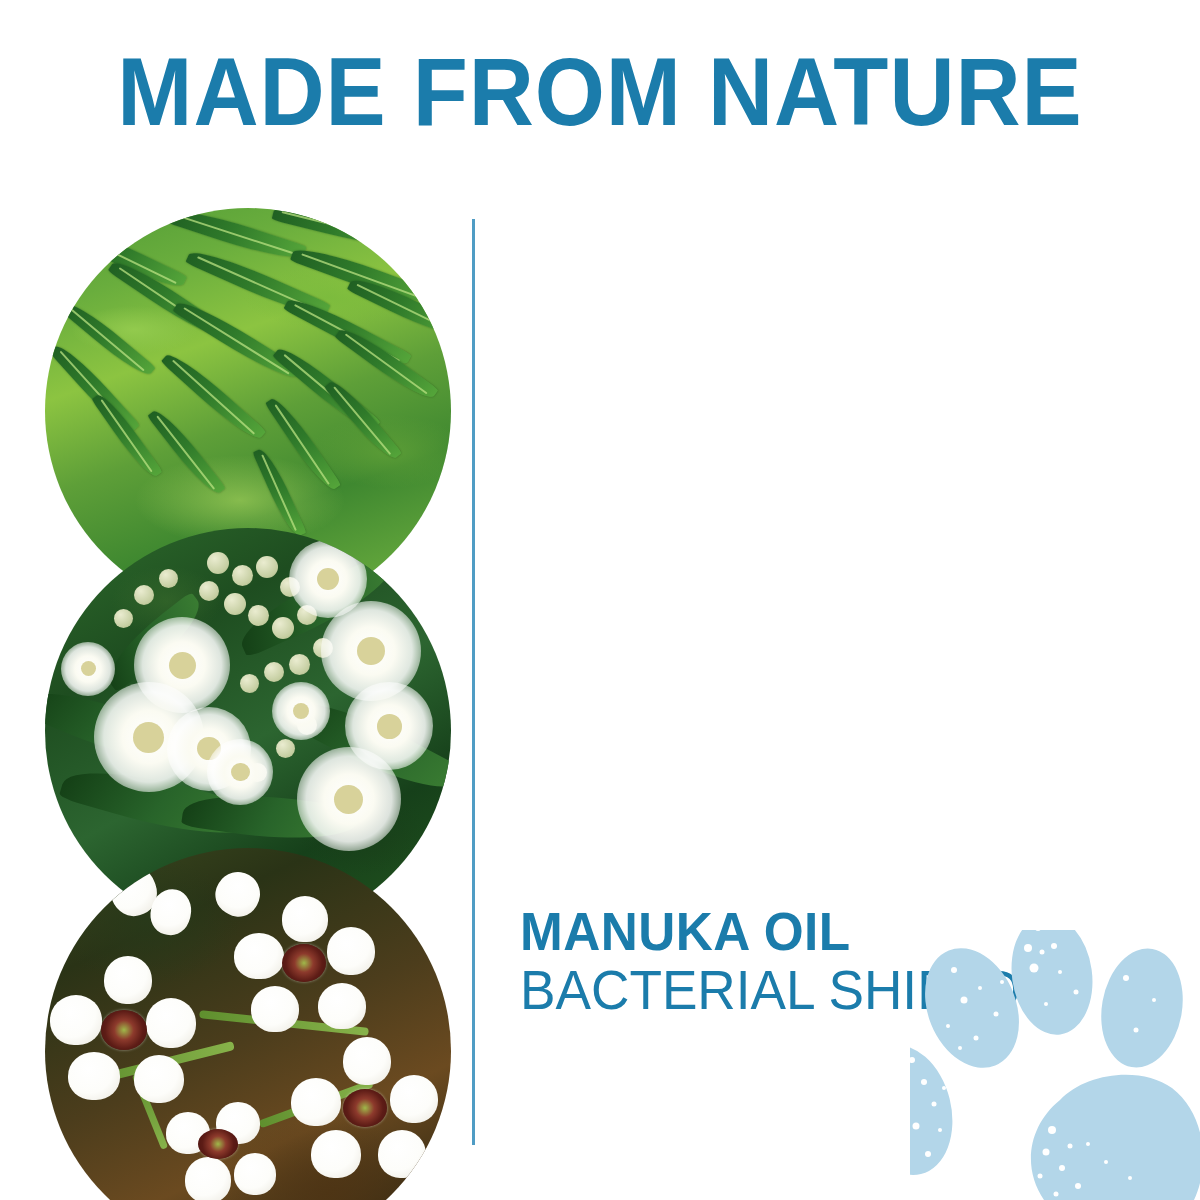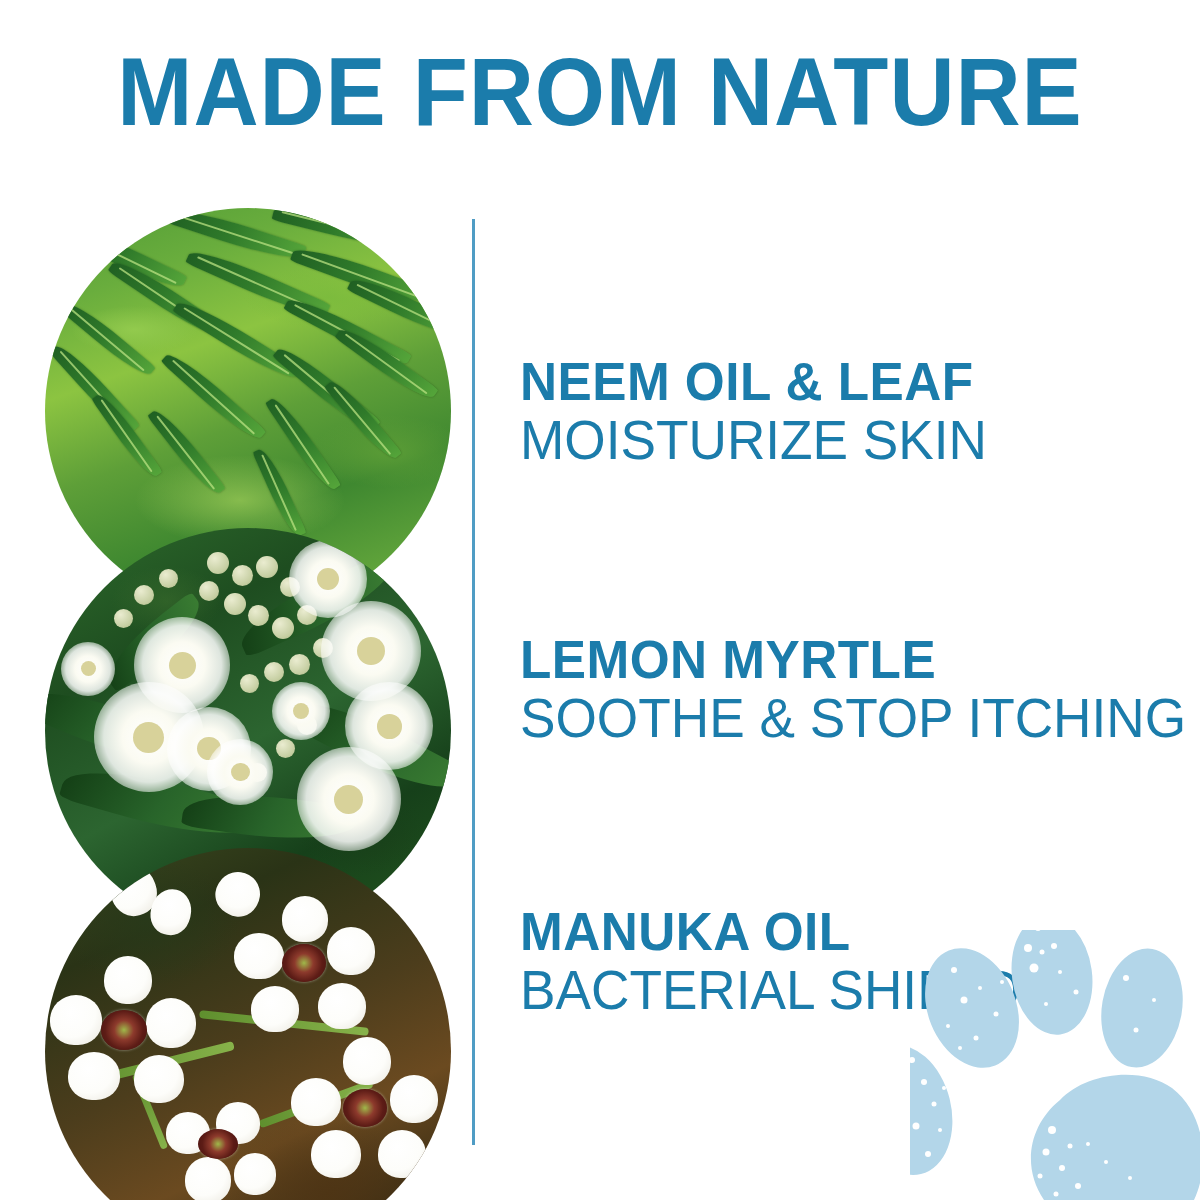--- a/index.html
+++ b/index.html
@@ -303,29 +303,21 @@
 
       <div class="petal" style="left:16%; top:4%;  width:46px; height:52px; transform:rotate(-20deg);"></div>
       <div class="petal" style="left:26%; top:10%; width:40px; height:46px; transform:rotate(14deg);"></div>
       <div class="petal" style="left:42%; top:6%;  width:44px; height:44px; transform:rotate(30deg);"></div>
     </div>
   </div>
 
   <div id="divider"></div>
 
 
-  <div class="feature" id="feature-neem">
-    <div class="feat-bold">NEEM OIL &amp; LEAF</div>
-    <div class="feat-light">MOISTURIZE SKIN</div>
-  </div>
-
-  <div class="feature" id="feature-myrtle">
-    <div class="feat-bold">LEMON MYRTLE</div>
-    <div class="feat-light">SOOTHE &amp; STOP ITCHING</div>
-  </div>
+
 
   <div class="feature" id="feature-manuka">
     <div class="feat-bold">MANUKA OIL</div>
     <div class="feat-light">BACTERIAL SHIELD</div>
   </div>
 
   <svg id="paw" viewBox="0 0 290 270">
     <defs>
       <clipPath id="toe1clip">
           <ellipse cx="62" cy="78" rx="44" ry="62" transform="rotate(-22 62 78)"></ellipse>

